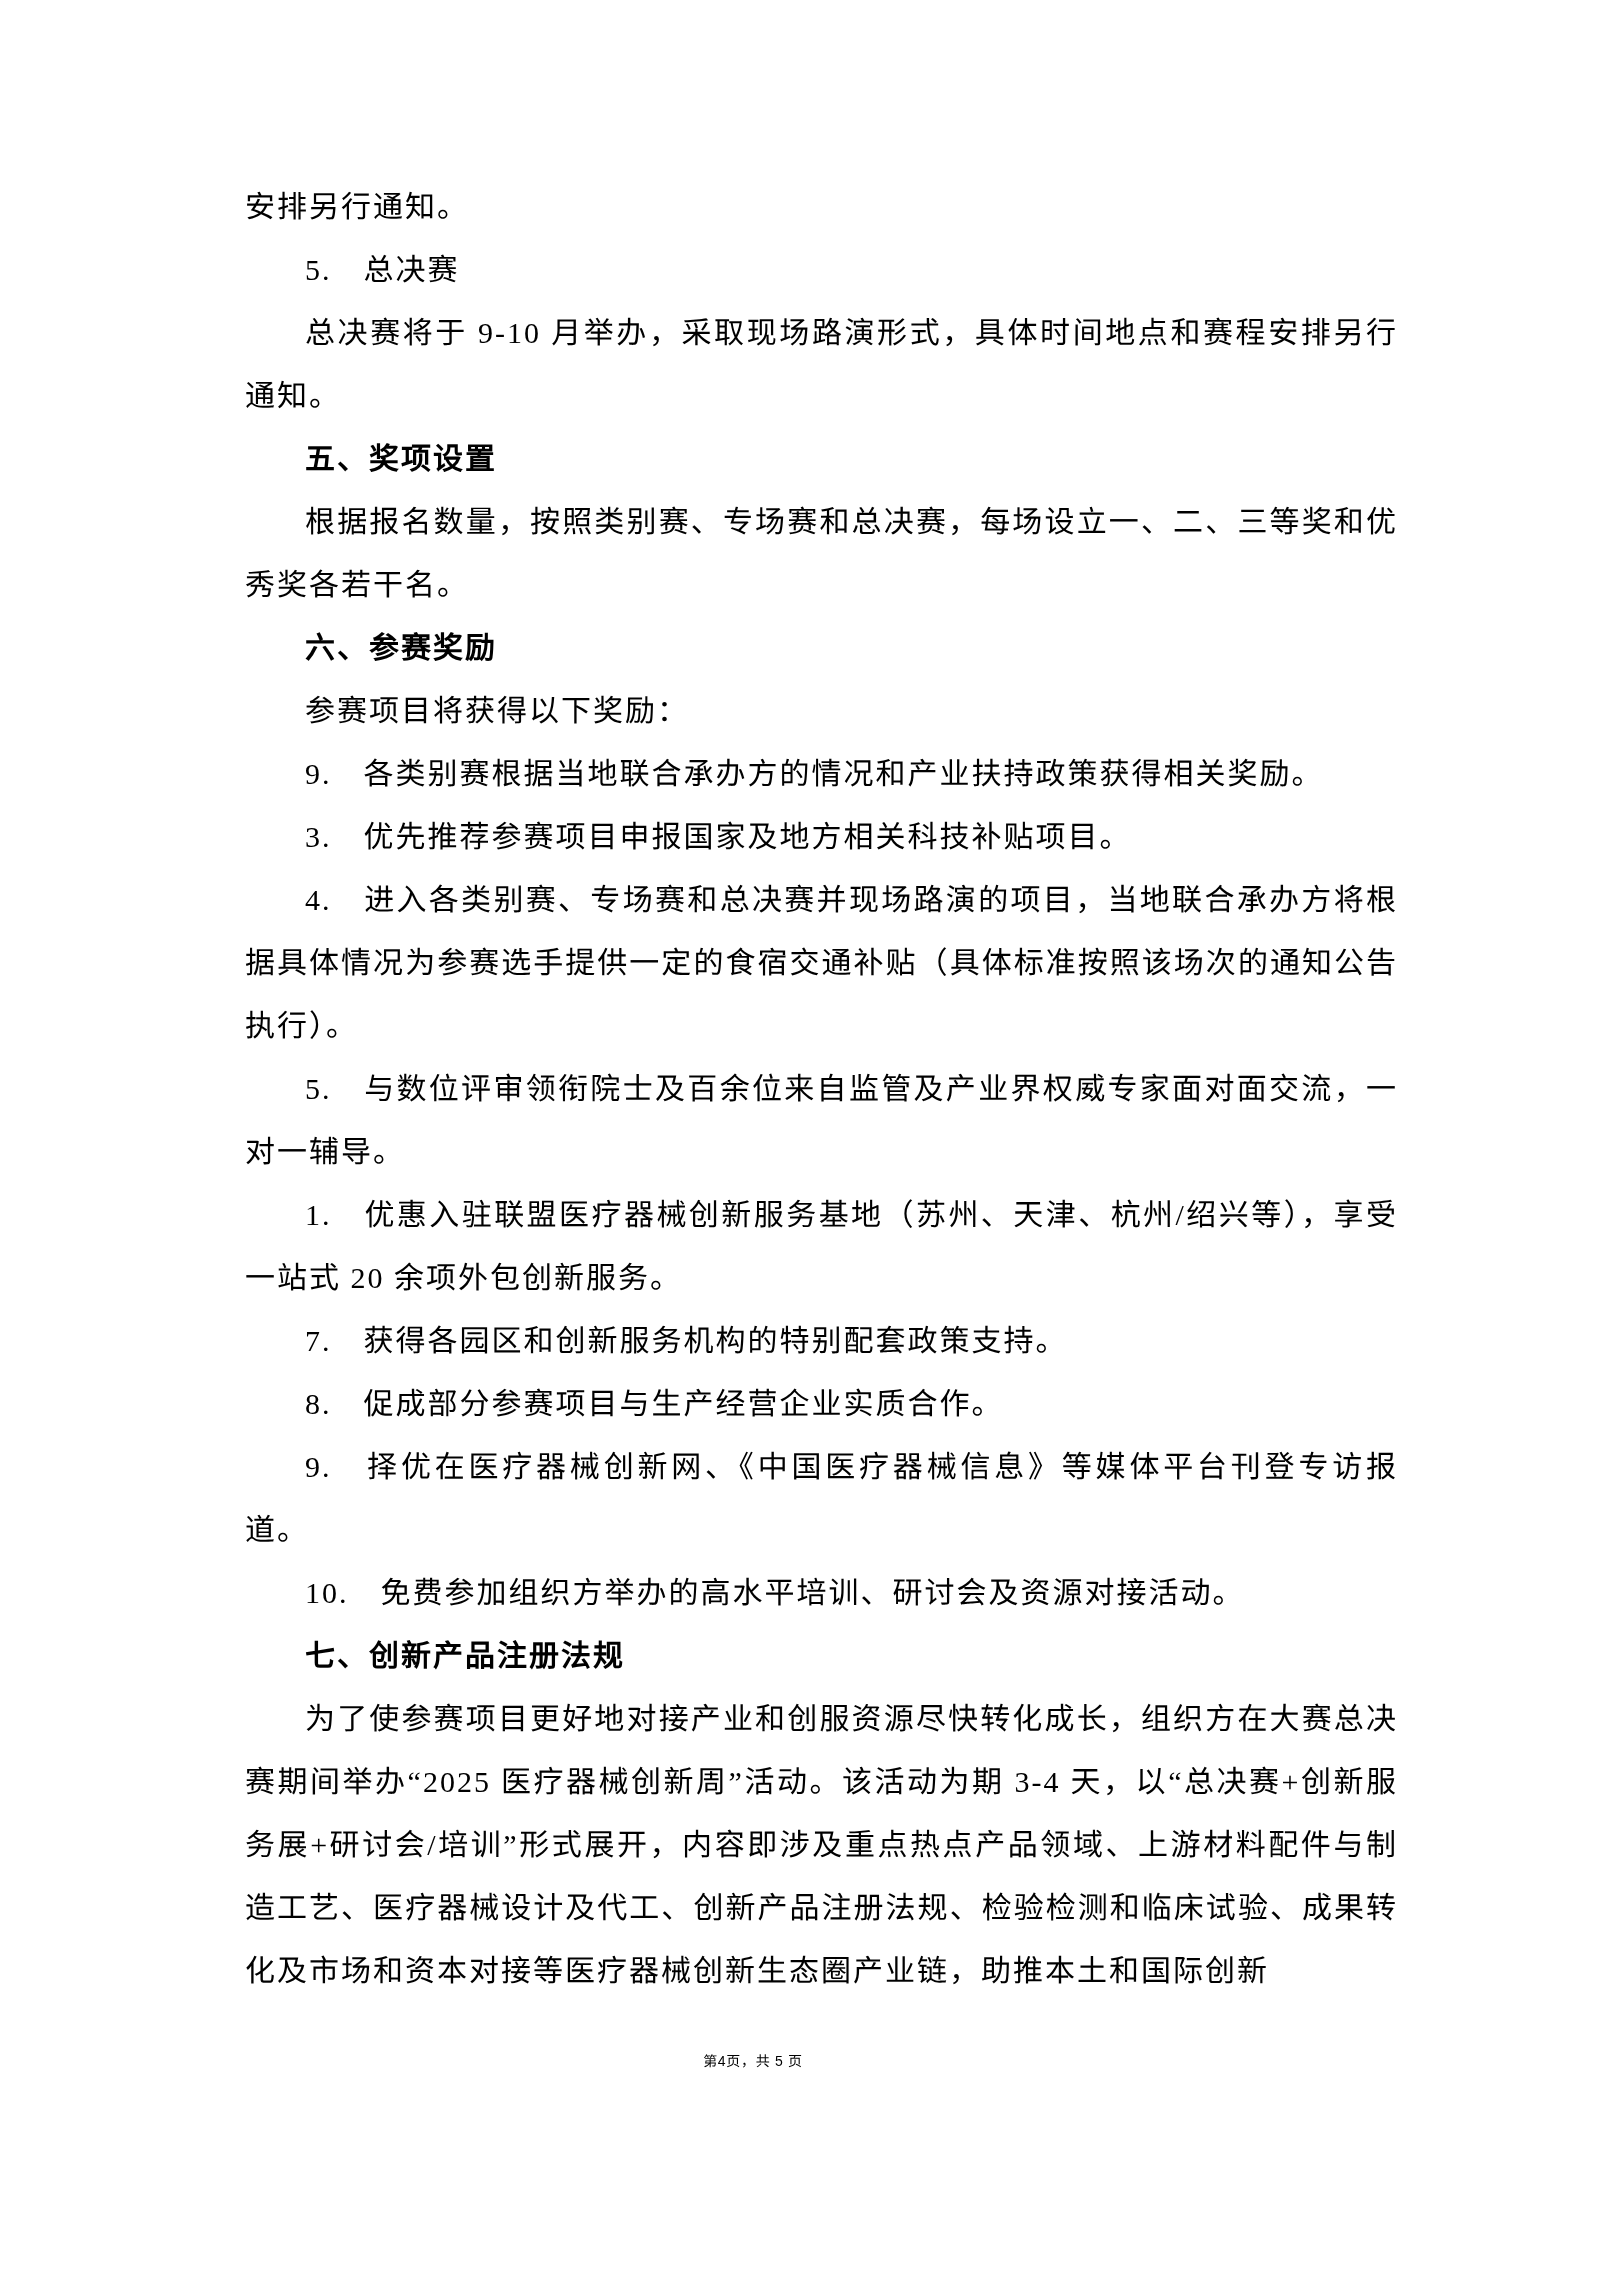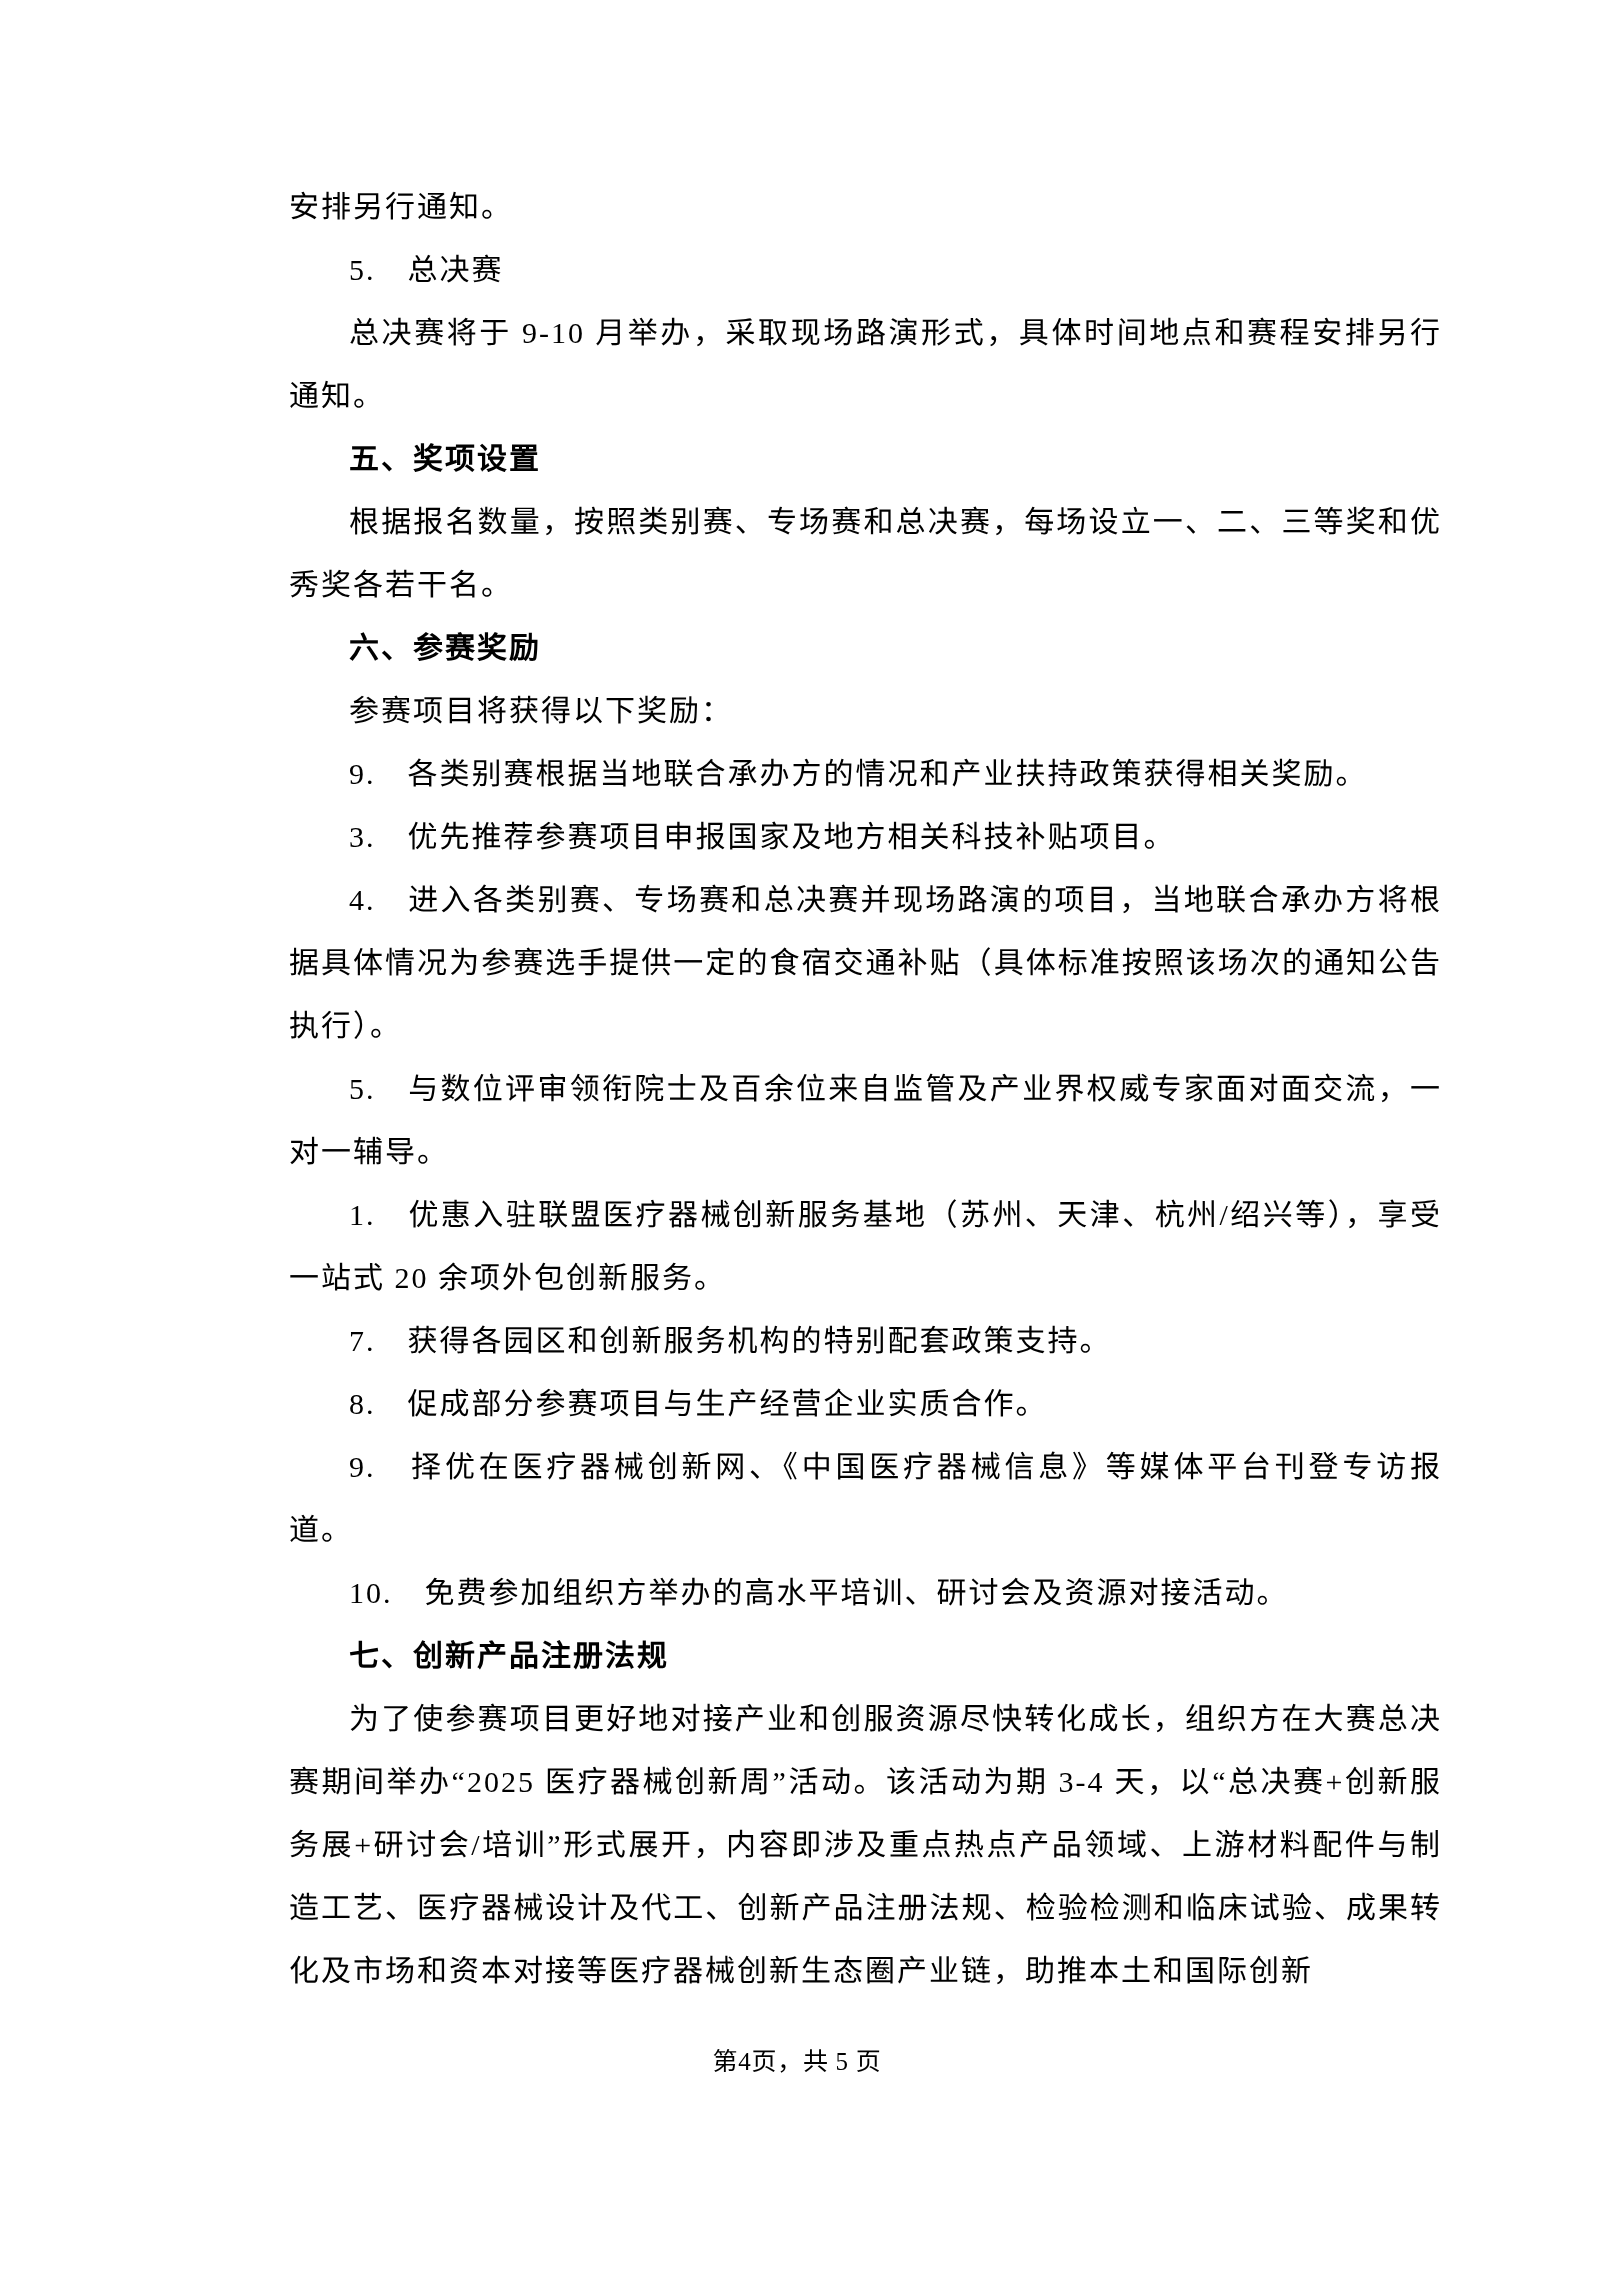--- a/index.html
+++ b/index.html
@@ -8,21 +8,20 @@
     background: #ffffff;
   }
   .page {
     position: relative;
     width: 1506px;
     height: 2295px;
     background: #ffffff;
     overflow: hidden;
     font-family: "Liberation Serif", "DejaVu Serif", serif;
     color: #000000;
-    margin-left: 44px;
   }
   .content {
     position: absolute;
     top: 175px;
     left: 245px;
     width: 1153px;
   }
   .content p {
     margin: 0;
     font-size: 30px;
@@ -49,25 +48,25 @@
     text-indent: 60px;
     font-family: "Liberation Sans", "DejaVu Sans", sans-serif;
     font-weight: 700;
   }
   .footer {
     position: absolute;
     top: 2047px;
     left: 0;
     width: 100%;
     text-align: center;
-    font-size: 25px;
+    font-size: 14px;
     line-height: 29px;
     letter-spacing: 0.7px;
     color: #000000;
-    font-family: Liberation Serif, serif;
+    font-family: Liberation Sans, sans-serif;
   }
 </style>
 </head>
 <body>
 
 <div class="page">
   <div class="content">
     <p class="cont">安排另行通知。</p>
     <p class="item">5.　总决赛</p>
     <p class="para">总决赛将于 9-10 月举办，采取现场路演形式，具体时间地点和赛程安排另行通知。</p>

